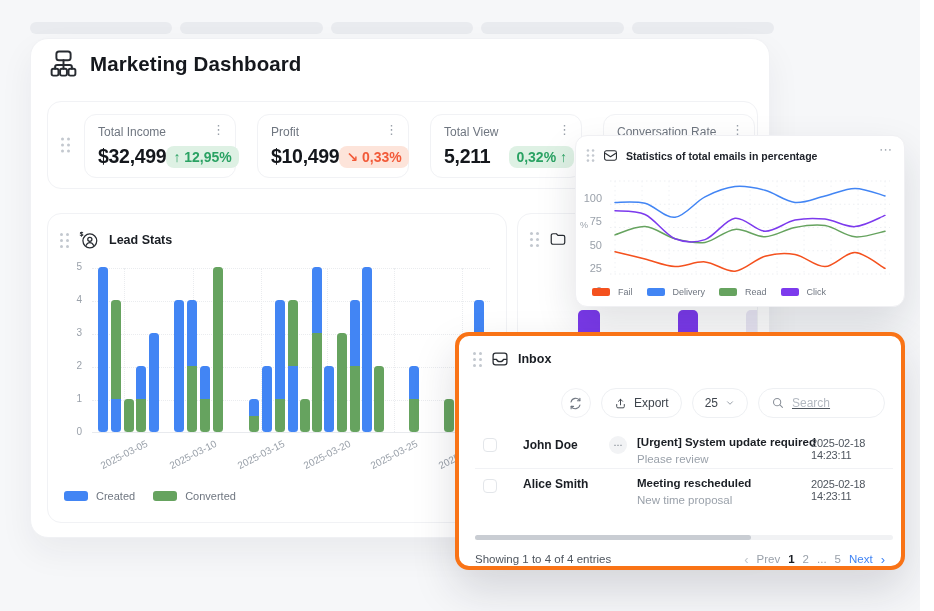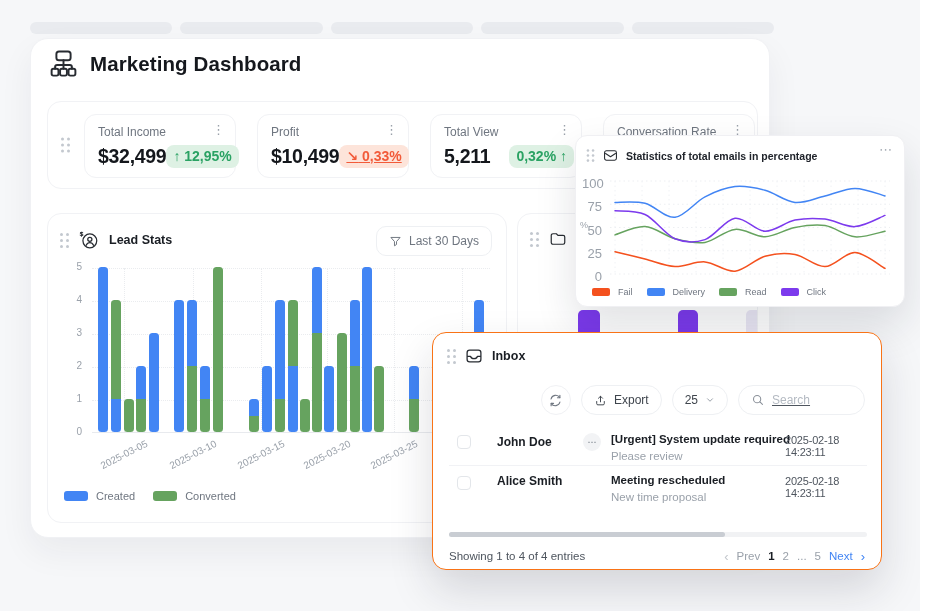--- a/index.html
+++ b/index.html
@@ -18,25 +18,25 @@
 
   .dots{display:grid;grid-template-columns:repeat(2,3px);gap:3px 3px;cursor:grab;}
   .dots i{width:3px;height:3px;border-radius:50%;background:#c3c8cf;}
 
   
   .stats-box{position:absolute;left:16px;top:62px;width:711px;height:88px;border:1px solid #f1f2f5;border-radius:14px;background:#fff;}
   .stats-box>.dots{position:absolute;left:13px;top:50%;transform:translateY(-50%);}
   .stat-card{position:absolute;top:12px;width:152px;height:64px;border:1px solid #f1f2f5;border-radius:12px;background:#fff;}
   .s-label{position:absolute;left:13px;top:10px;font-size:12px;color:#6f7680;}
   .s-kebab{position:absolute;right:10px;top:8px;font-size:13px;color:#9aa1aa;cursor:pointer;line-height:1;}
-  .s-row{position:absolute;left:13px;right:7px;top:30px;display:flex;}
+  .s-row{position:absolute;left:13px;right:7px;top:30px;display:flex;align-items:center;}
   .s-value{font-size:19.5px;font-weight:700;color:#14171c;letter-spacing:-.3px;}
   .s-badge{margin-left:auto;border-radius:8px;padding:3px 7px;font-size:14px;font-weight:700;white-space:nowrap;}
   .s-badge.up{background:#def1e4;color:#2aa263;}
-  .s-badge.down{background:#fde4da;color:#f25a39;text-decoration:underline;}
+  .s-badge.down{background:#fde4da;color:#f25a39;}
 
   
   .widget{position:absolute;border:1px solid #f1f2f5;border-radius:14px;background:#fff;}
   .w-head{position:absolute;left:12px;top:16px;display:flex;align-items:center;gap:10px;}
   .w-title{font-size:12.5px;font-weight:700;color:#1a1e24;}
   .w-icon{width:20px;height:20px;color:#272b31;}
 
   
   .lead-card{left:16px;top:174px;width:460px;height:310px;}
   .filter-btn{position:absolute;right:14px;top:12px;height:30px;display:flex;align-items:center;gap:7px;padding:0 12px;border:1px solid #eef0f3;border-radius:10px;color:#6f7680;font-size:12px;cursor:pointer;background:#fff;}
@@ -56,29 +56,29 @@
   
   .fo-card{left:486px;top:174px;width:241px;height:310px;overflow:hidden;}
   .pbar{position:absolute;top:96px;height:110px;border-radius:5px 5px 0 0;}
 
   
   .email-card{position:absolute;left:575px;top:135px;width:330px;height:172px;background:#fff;border:1px solid #f0f0f3;border-radius:12px;box-shadow:0 18px 40px rgba(25,30,45,.13);z-index:5;}
   .email-head{position:absolute;left:10px;top:12px;display:flex;align-items:center;gap:8px;}
   .email-head .w-icon{width:15px;height:15px;}
   .email-title{font-size:10.5px;font-weight:700;color:#20242b;}
   .email-menu{position:absolute;right:12px;top:6px;font-size:13px;color:#aab0b8;cursor:pointer;}
-  .email-ylabs span{position:absolute;left:6px;width:20px;text-align:right;font-size:13px;color:#9aa1aa;}
+  .email-ylabs span{position:absolute;left:6px;width:20px;text-align:right;font-size:11px;color:#9aa1aa;margin-top:16px;}
   .email-pct{position:absolute;left:4px;top:84px;font-size:9px;color:#9aa1aa;}
   .email-svg{position:absolute;left:34px;top:40px;}
   .email-legend{position:absolute;left:16px;bottom:9px;display:flex;gap:14px;align-items:center;}
   .email-legend .lg-sw{width:18px;height:8px;border-radius:2px;}
   .email-legend .lg-lb{font-size:9px;}
 
   
-  .inbox-card{position:absolute;left:432px;top:332px;width:450px;height:238px;background:#fff;border:1px solid #f97316;border-radius:14px;box-shadow:0 20px 44px rgba(25,30,45,.15);z-index:6;}
+  .inbox-card{position:absolute;left:455px;top:332px;width:450px;height:238px;background:#fff;border:4px solid #f97316;border-radius:14px;box-shadow:0 20px 44px rgba(25,30,45,.15);z-index:6;}
   .inbox-head{position:absolute;left:14px;top:14px;display:flex;align-items:center;gap:9px;}
   .pill{display:flex;align-items:center;gap:7px;border:1px solid #eef0f3;border-radius:15px;background:#fff;color:#4e555e;font-size:12px;height:30px;padding:0 12px;cursor:pointer;}
   .pill svg{flex:none;}
   .month-btn{position:absolute;right:14px;top:10px;height:27px;border-radius:14px;font-size:11.5px;}
   .toolbar{position:absolute;right:16px;top:52px;display:flex;gap:10px;align-items:center;}
   .icon-btn{width:30px;height:30px;border-radius:50%;border:1px solid #f0f1f4;background:#fff;display:flex;align-items:center;justify-content:center;color:#6f7680;cursor:pointer;}
   .search-box{width:127px;cursor:text;text-decoration:underline;}
   .search-box input{border:none;outline:none;width:100%;font-size:12px;color:#3f454d;padding:0;background:transparent;}
   .search-box input::placeholder{color:#b4bac2;}
   .tbl{position:absolute;left:16px;top:92px;width:418px;}
@@ -190,26 +190,20 @@
         <span class="w-icon">
           <svg viewBox="0 0 24 24" width="20" height="20" fill="none" stroke="currentColor" stroke-width="1.5" stroke-linecap="round">
             <circle cx="13" cy="13" r="8.3"></circle>
             <circle cx="13" cy="11.2" r="2.5"></circle>
             <path d="M8.6 18.4c.9-2.1 2.5-3.3 4.4-3.3s3.5 1.2 4.4 3.3"></path>
             <text x="1" y="7.5" font-size="7.5" stroke-width=".4" fill="currentColor">$</text>
           </svg>
         </span>
         <span class="w-title">Lead Stats</span>
       </div>
-      <button class="filter-btn">
-        <svg viewBox="0 0 24 24" fill="none" stroke="#6f7680" stroke-width="1.8" stroke-linejoin="round">
-            <path d="M3.5 4.5h17l-6.6 7.6v5.4l-3.8 2.5v-7.9z"></path>
-          </svg>
-        <span>Last 30 Days</span>
-      </button>
       <div class="lead-ylabs" id="lead-ylabs">
           <span style="top: 47px;">5</span>
           <span style="top: 80px;">4</span>
           <span style="top: 113px;">3</span>
           <span style="top: 146px;">2</span>
           <span style="top: 179px;">1</span>
           <span style="top: 212px;">0</span>
         </div>
       <div class="lead-plot" id="lead-plot">
           <div class="hgrid" style="top: 0px;"></div>

